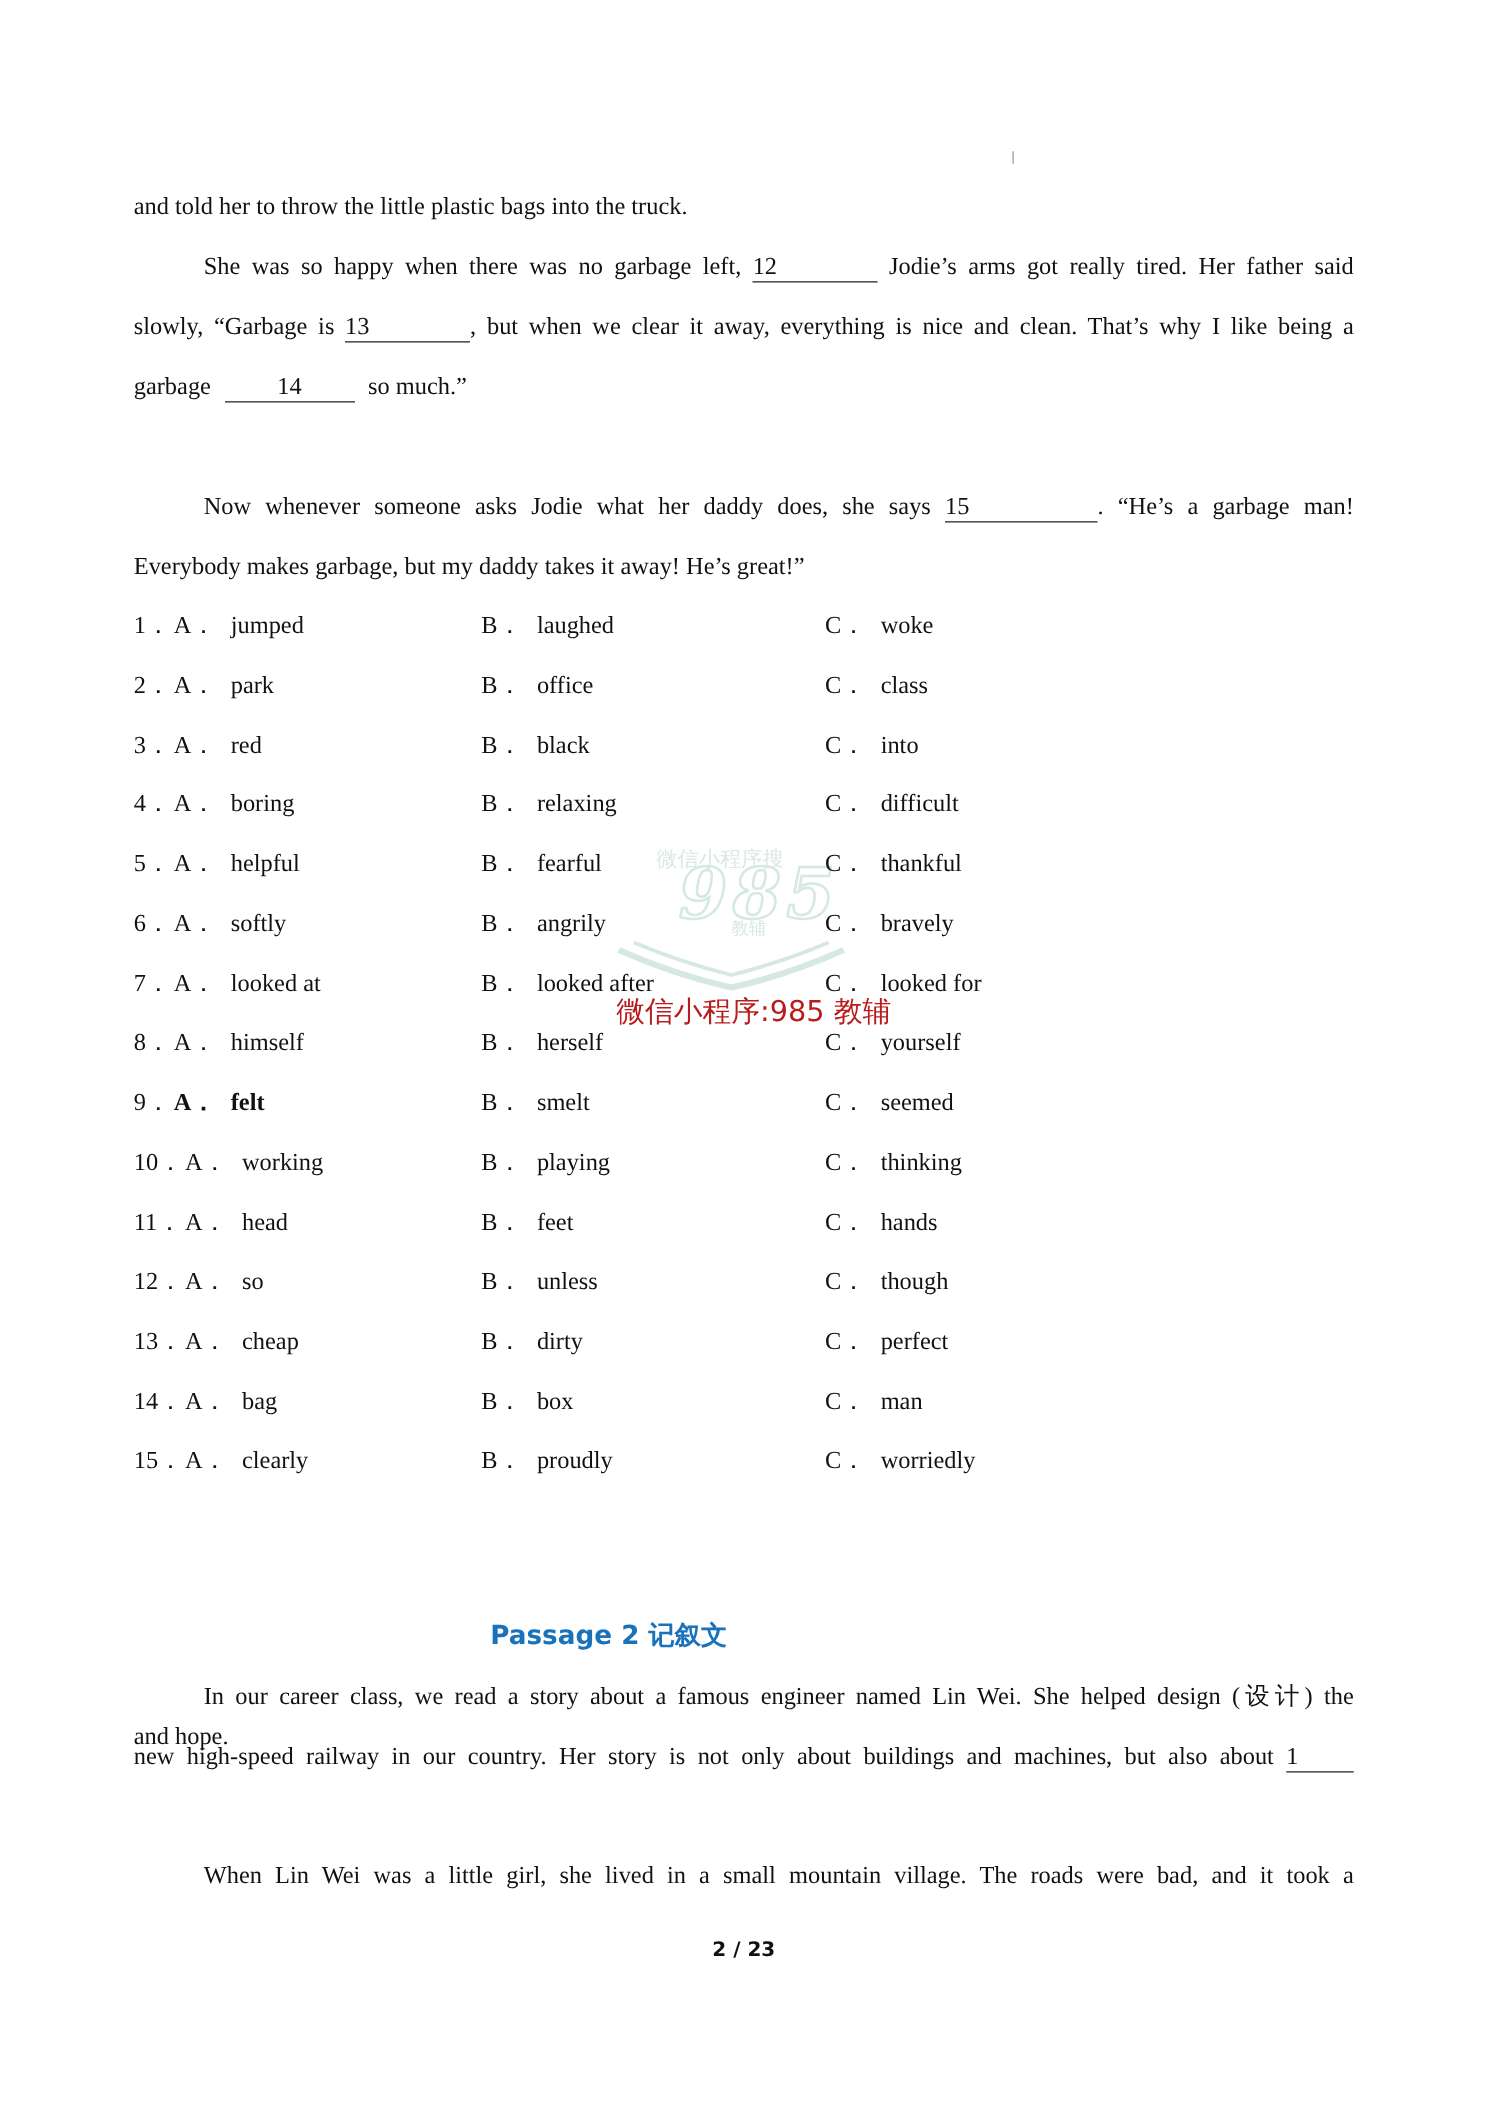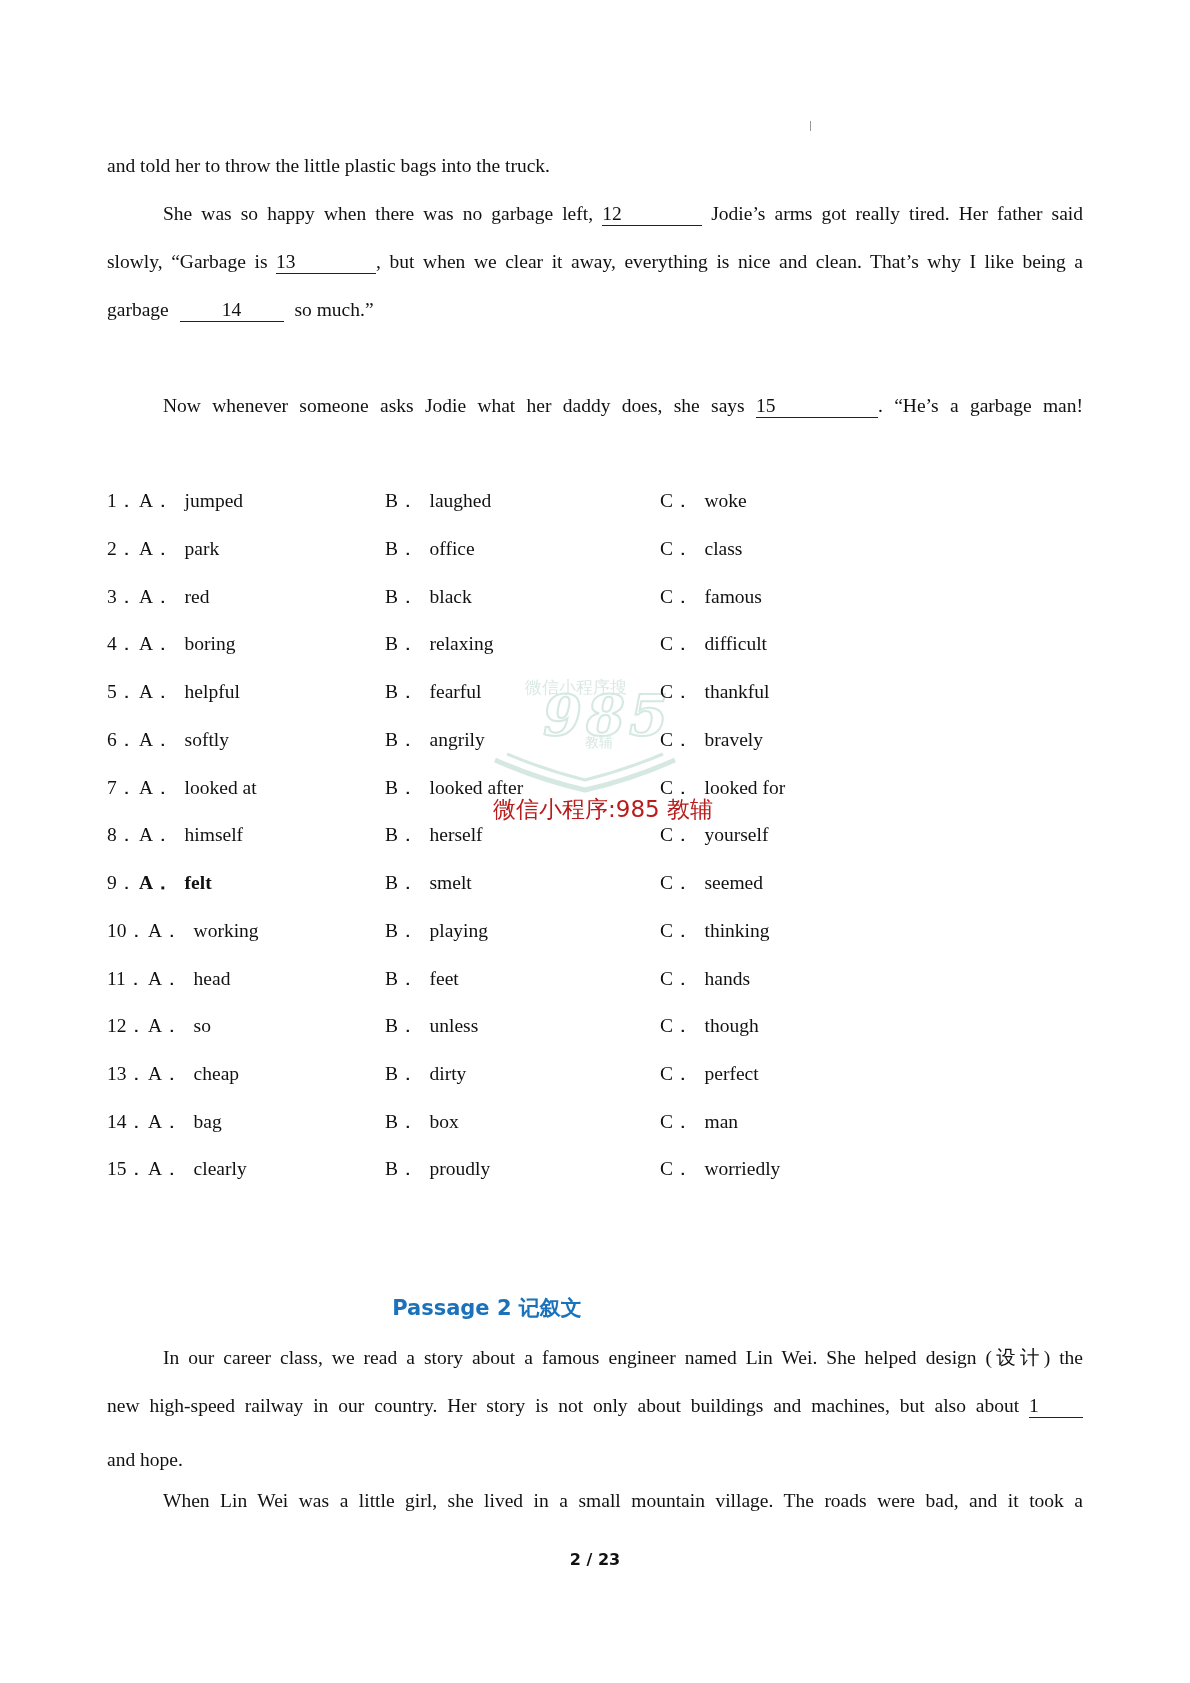--- a/index.html
+++ b/index.html
@@ -51,20 +51,21 @@
     <span class="blank" style="width:104px; margin:0 6px;">14</span>
     <span>so much.”</span>
   </div>
 
 
   <div class="line serif indent just" style="top:392px;">
     <span>Now whenever someone asks Jodie what her daddy does, she says</span>
     <span class="blank" style="width:122px;">15</span><span>. “He’s a garbage man!</span>
   </div>
 
+  <div class="line serif" style="top:440px;">Everybody makes garbage, but my daddy takes it away! He’s great!”</div>
 
   <div class="watermark">
     <div class="wm-top">微信小程序搜</div>
     <div class="wm-num">985</div>
     <div class="wm-sub">教辅</div>
     <svg class="wm-book" width="200" height="50" viewBox="0 0 200 50">
       <path d="M10 10 Q 55 30 100 40 Q 145 30 190 10" fill="none" stroke="#d5e8e1" stroke-width="5"></path>
       <path d="M22 4 Q 60 20 100 30 Q 140 20 178 4" fill="none" stroke="#d5e8e1" stroke-width="3"></path>
     </svg>
     <div class="wm-bottom">微信小程序:985 教辅</div>
@@ -80,21 +81,21 @@
     <div class="opt-row serif" style="top:535px;">
       <span class="num">2．</span>
       <span class="a" style="left:32px;"><span class="lbl">A．</span><span>park</span></span>
       <span class="b"><span class="lbl">B．</span><span>office</span></span>
       <span class="c"><span class="lbl">C．</span><span>class</span></span>
     </div>
     <div class="opt-row serif" style="top:583px;">
       <span class="num">3．</span>
       <span class="a" style="left:32px;"><span class="lbl">A．</span><span>red</span></span>
       <span class="b"><span class="lbl">B．</span><span>black</span></span>
-      <span class="c"><span class="lbl">C．</span><span>famous</span></span>
+      <span class="c"><span class="lbl">C．</span><span>into</span></span>
     </div>
     <div class="opt-row serif" style="top:630px;">
       <span class="num">4．</span>
       <span class="a" style="left:32px;"><span class="lbl">A．</span><span>boring</span></span>
       <span class="b"><span class="lbl">B．</span><span>relaxing</span></span>
       <span class="c"><span class="lbl">C．</span><span>difficult</span></span>
     </div>
     <div class="opt-row serif" style="top:678px;">
       <span class="num">5．</span>
       <span class="a" style="left:32px;"><span class="lbl">A．</span><span>helpful</span></span>
@@ -165,18 +166,18 @@
 
   <div class="section-title">Passage 2 记叙文</div>
 
   <div class="line serif indent just" style="top:1344px;">In our career class, we read a story about a famous engineer named Lin Wei. She helped design (设计) the</div>
 
   <div class="line serif just" style="top:1392px;">
     <span>new high-speed railway in our country. Her story is not only about buildings and machines, but also about</span>
     <span class="blank" style="width:54px; text-align:right;">1</span>
   </div>
 
-  <div class="line serif" style="top:1446px;">and hope.</div>
+  <div class="line serif" style="top:1376px;">and hope.</div>
 
   <div class="line serif indent just" style="top:1487px;">When Lin Wei was a little girl, she lived in a small mountain village. The roads were bad, and it took a</div>
 
   <div class="footer">2 / 23</div>
 </div>
 
 </body></html>

